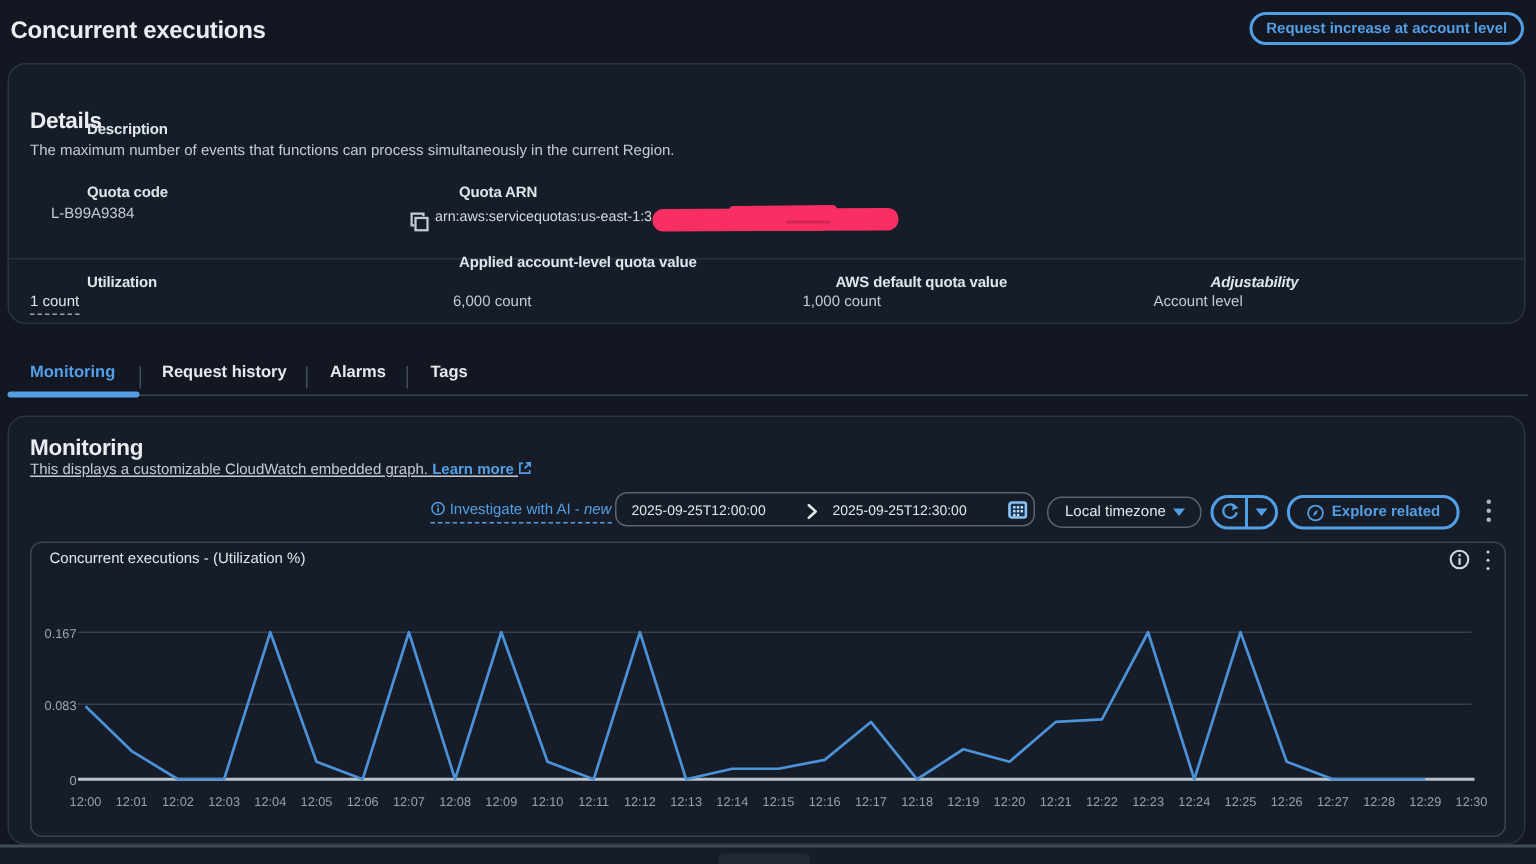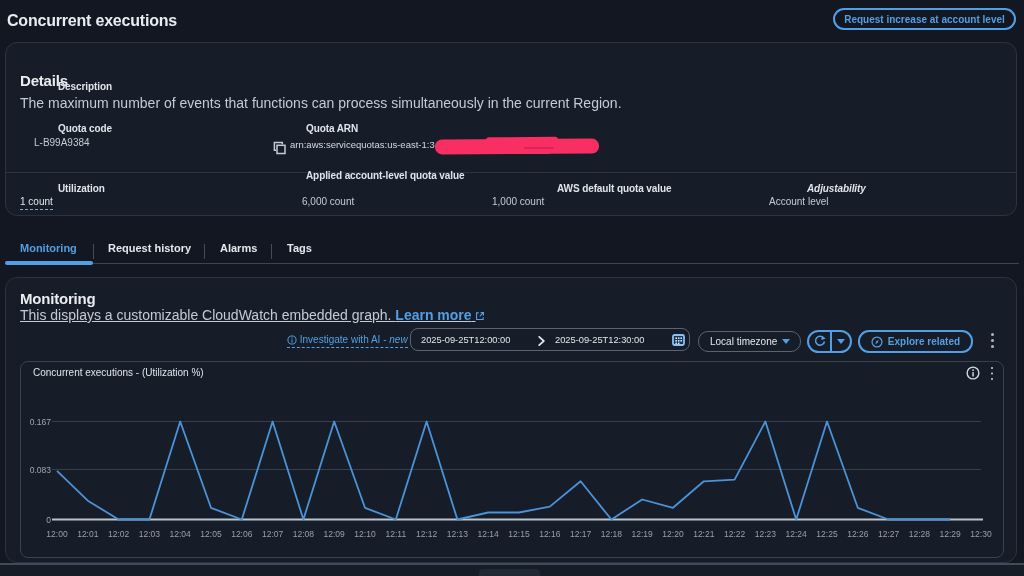--- a/index.html
+++ b/index.html
@@ -4,21 +4,21 @@
 <style>
   * { margin:0; padding:0; box-sizing:border-box; }
   html,body { width:1024px; height:576px; overflow:hidden; }
   body { background:#121722; font-family:"Liberation Sans", sans-serif; position:relative; }
   .abs { position:absolute; }
   .card { position:absolute; left:5px; width:1012px; background:#161d28; border:1px solid #2b3340; border-radius:12px; }
   .h1 { font-size:16px; font-weight:bold; color:#eaedf0; letter-spacing:-0.2px; }
   .h2 { font-size:15px; font-weight:bold; color:#eaedf0; letter-spacing:-0.2px; }
   .lbl { font-size:10px; font-weight:bold; color:#dfe5ea; letter-spacing:-0.1px;padding-left:38px; }
   .val { font-size:10px; color:#c3ccd4; }
-  .desc { font-size:14px; color:#c3ccd4; }
+  .desc { font-size:10px; color:#c3ccd4; }
   .blue { color:#539fe5; }
   .pillbtn { position:absolute; border:2px solid #539fe5; border-radius:11px; color:#539fe5; font-weight:bold; font-size:10px; display:flex; align-items:center; justify-content:center; }
 </style>
 </head>
 <body>
 
 <div class="abs h1" style="left:7px; top:12px;">Concurrent executions</div>
 <div class="pillbtn" style="left:833px; top:8px; width:183px; height:22px;">Request increase at account level</div>
 
 <div class="card" style="top:42px; height:174px;"></div>
@@ -42,21 +42,21 @@
 
 <div class="abs" style="left:5px; top:172px; width:1012px; height:1px; background:#2b3340;"></div>
 
 <div class="abs lbl" style="left:20px; top:183px;">Utilization</div>
 <div class="abs val" style="left:20px; top:196px; color:#dfe5ea; border-bottom:1px dashed #97a4b3; padding-bottom:2px;">1 count</div>
 
 <div class="abs lbl" style="left:268px; top:170px;">Applied account-level quota value</div>
 <div class="abs val" style="left:268px; top:196px;padding-left:34px;">6,000 count</div>
 
 <div class="abs lbl" style="left:519px; top:183px;">AWS default quota value</div>
-<div class="abs val" style="left:492px; top:196px;">1,000 count</div>
+<div class="abs val" style="left:535px; top:196px;">1,000 count</div>
 
 <div class="abs lbl" style="left:769px; top:183px;font-style:italic;">Adjustability</div>
 <div class="abs val" style="left:769px; top:196px;">Account level</div>
 
 <div class="abs" style="left:5px; top:263px; width:1014px; height:1px; background:#3a4554;"></div>
 <div class="abs" style="left:5px; top:261px; width:88px; height:4px; background:#539fe5; border-radius:2px;"></div>
 <div class="abs" style="left:20px; top:242px; font-size:11px; font-weight:bold; color:#539fe5;">Monitoring</div>
 <div class="abs" style="left:93px; top:244px; width:1px; height:15px; background:#414d5c;"></div>
 <div class="abs" style="left:108px; top:242px; font-size:11px; font-weight:bold; color:#e4e9ed;">Request history</div>
 <div class="abs" style="left:204px; top:244px; width:1px; height:15px; background:#414d5c;"></div>

